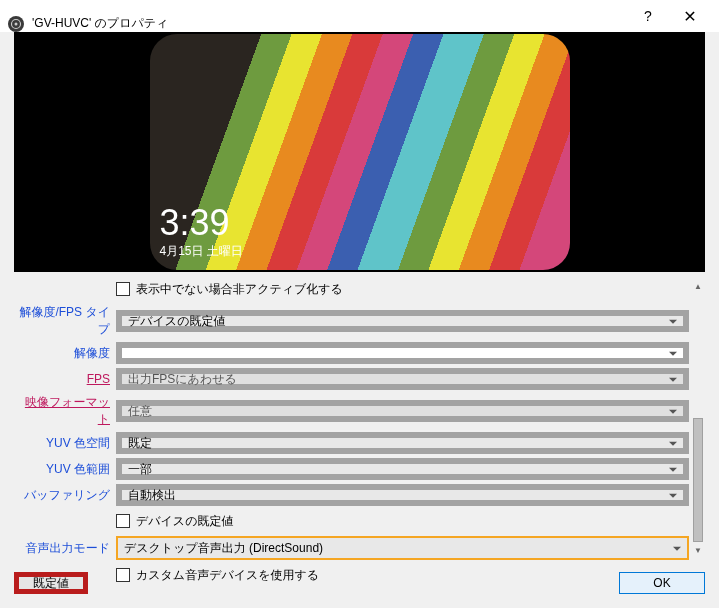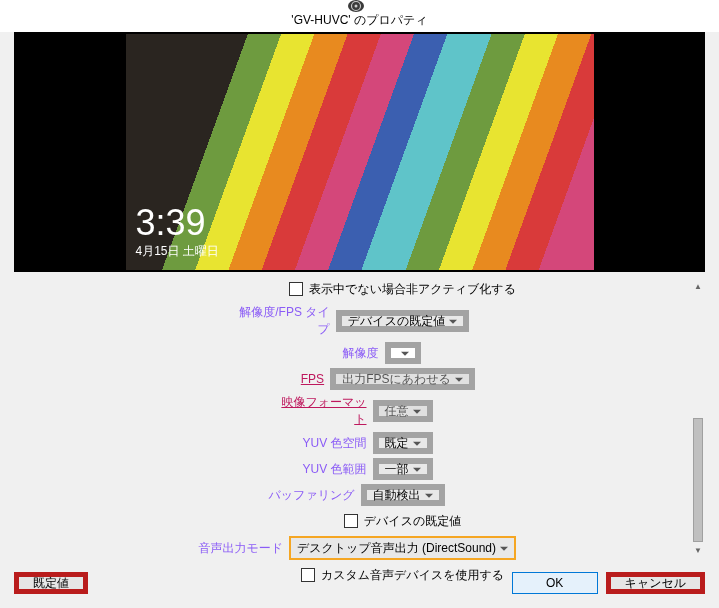--- a/index.html
+++ b/index.html
@@ -9,24 +9,23 @@
     background: #fff;
     color: #000;
     width: 719px;
     height: 608px;
     overflow: hidden;
     position: relative;
   }
   .titlebar {
     height: 32px;
     display: flex;
-    align-items: center;
+    align-items: flex-end;
     padding: 0 8px;
     background: #fff;
-    flex-direction: column;
   }
   .titlebar .app-icon {
     width: 16px; height: 16px;
     background: #3a3a3a;
     border-radius: 50%;
     margin-right: 8px;
     display: flex; align-items: center; justify-content: center;
   }
   .titlebar .app-icon svg { width: 12px; height: 12px; }
   .titlebar-title { flex: 1; font-size: 12px; color: #000; }
@@ -50,71 +49,71 @@
   .preview-area {
     background: #000;
     margin: 0 14px 0 14px;
     height: 240px;
     display: flex;
     justify-content: center;
     align-items: center;
     position: relative;
   }
   .preview-image {
-    width: 468px;
+    width: 420px;
     height: 236px;
     background: linear-gradient(110deg,
       #2a2520 0%, #2a2520 22%,
       #6e9b3f 22%, #6e9b3f 28%,
       #e8e430 28%, #e8e430 34%,
       #e88a1f 34%, #e88a1f 40%,
       #d93a3a 40%, #d93a3a 46%,
       #d4477a 46%, #d4477a 52%,
       #3b5fb0 52%, #3b5fb0 58%,
       #5fc4c9 58%, #5fc4c9 66%,
       #6e9b3f 66%, #6e9b3f 72%,
       #e8e430 72%, #e8e430 78%,
       #e88a1f 78%, #e88a1f 84%,
       #d93a3a 84%, #d93a3a 90%,
       #d4477a 90%, #d4477a 100%
     );
     position: relative;
+    border-radius: 27px;
   }
   .preview-clock {
     position: absolute;
     left: 10px;
     bottom: 10px;
     color: #fff;
   }
   .preview-time { font-size: 36px; font-weight: 200; line-height: 1; }
   .preview-date { font-size: 12px; margin-top: 2px; }
 
   .scroll-area {
     position: relative;
     margin: 6px 14px 0 14px;
     height: 280px;
   }
   .form-rows {
     display: flex;
     flex-direction: column;
     gap: 4px;
     padding-right: 16px;
-    align-items: center;
   }
   .form-row {
     display: flex;
     align-items: center;
     min-height: 22px;
   }
   .form-label {
     width: 102px;
     text-align: right;
     padding-right: 6px;
     font-size: 12px;
-    color: #8b5cf6;
+    color: #1d4ed8;
     flex-shrink: 0;
   }
   .form-label.required { color: #be185d; text-decoration: underline; }
   .form-control { flex: 1; }
 
   .select {
     width: 100%;
     height: 22px;
     border: 6px solid #a3a3a3;
     background: #e8e8e8;
@@ -343,16 +342,15 @@
         <div class="thumb"></div>
       </div>
       <div class="arrow">▼</div>
     </div>
   </div>
 
   <div class="button-bar">
     <div class="btn">既定値</div>
     <div class="spacer"></div>
     <div class="btn primary">OK</div>
-    <div class="btn">キャンセル</div>
   </div>
 
 </div>
 
 </body></html>

